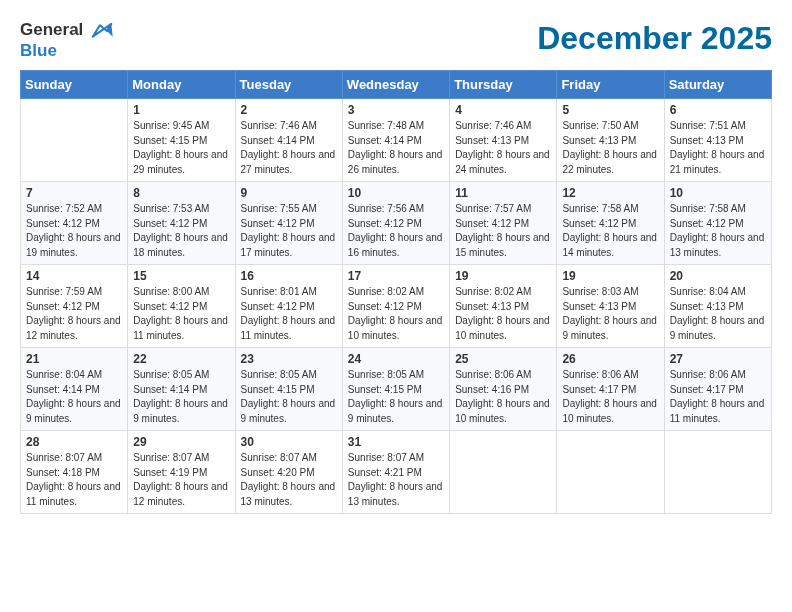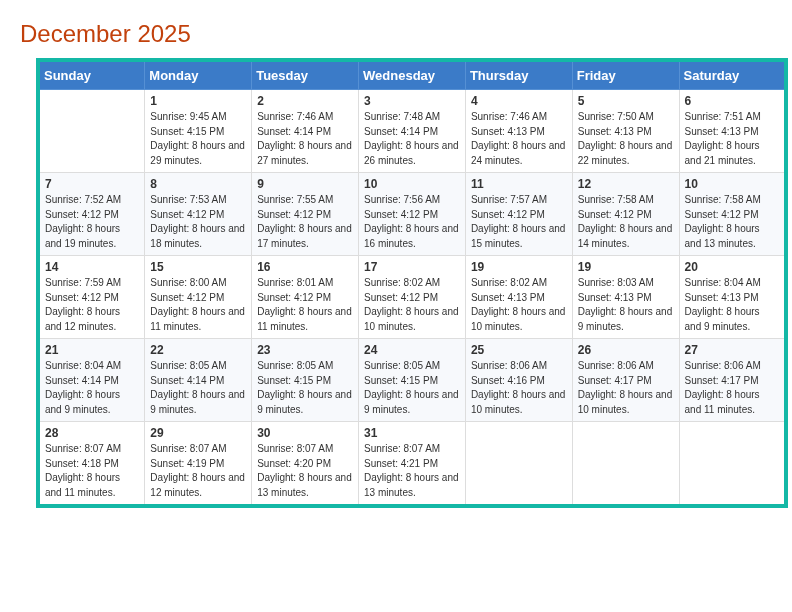--- a/index.html
+++ b/index.html
@@ -22,33 +22,32 @@
     }
     .logo-icon {
       width: 28px;
       height: 28px;
       margin-left: 4px;
     }
     .title-block {
       text-align: right;
     }
     .month-title {
-      font-size: 24px;
-      font-weight: normal;
-      color: #c2410c;
+      font-size: 32px;
+      font-weight: bold;
+      color: #0369a1;
     }
     .location {
       font-size: 15px;
       color: #444;
     }
     .calendar {
       width: 100%;
       border-collapse: collapse;
-      border: 4px solid #14b8a6;
-      margin-left: 16px;
+      border: 1px solid #14b8a6;
     }
     .calendar th {
       background: #3b7bc8;
       color: #fff;
       font-size: 13px;
       padding: 6px 4px;
       text-align: left;
       border: 1px solid #5590d4;
       font-weight: bold;
     }
@@ -77,20 +76,34 @@
       color: #333;
     }
     .empty-cell {
       background: #f9f9f9;
     }
   </style>
 </head>
 <body>
 
 <div class="header">
+  <div class="logo">
+    <div>
+      <div style="display:flex;align-items:center;">
+        <div style="font-size:17px;font-weight:bold;color:#333;line-height:1.15;">
+          <span style="color:#333;">General</span>
+          <svg class="logo-icon" viewBox="0 0 30 28" style="display:inline-block;vertical-align:middle;width:24px;height:20px;margin-left:2px;">
+            <polygon points="2,22 12,6 22,14 28,4" fill="none" stroke="#2a7dc9" stroke-width="3" stroke-linejoin="round"></polygon>
+            <polygon points="22,14 28,4 30,22" fill="#2a7dc9"></polygon>
+          </svg>
+        </div>
+      </div>
+      <div style="font-size:17px;font-weight:bold;color:#2a7dc9;line-height:1.15;">Blue</div>
+    </div>
+  </div>
   <div class="title-block">
     <div class="month-title">December 2025</div>
   </div>
 </div>
 
 <table class="calendar">
   <thead>
     <tr>
 
     <th>Sunday</th>

